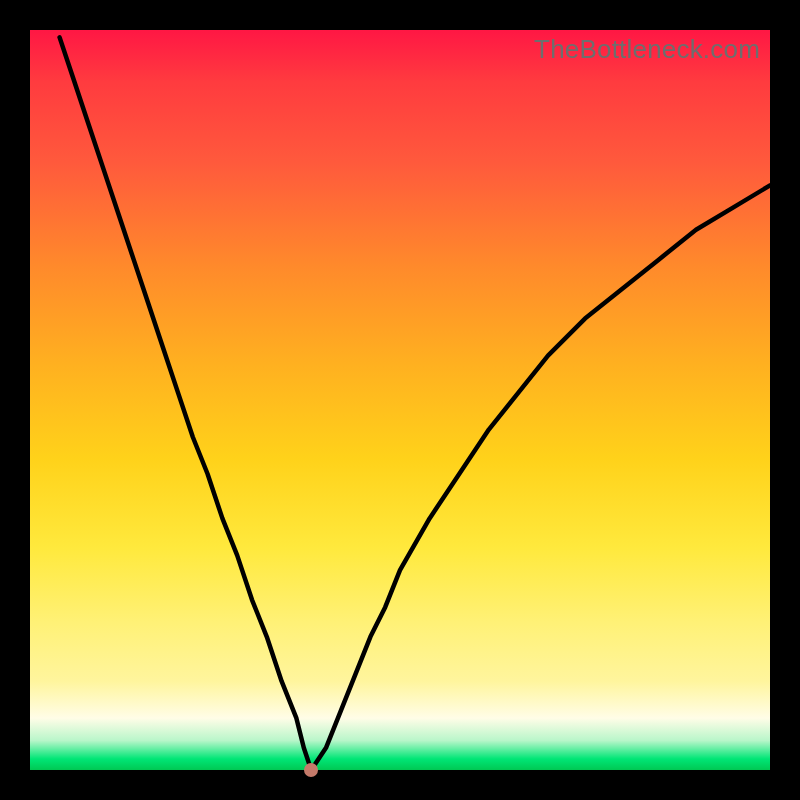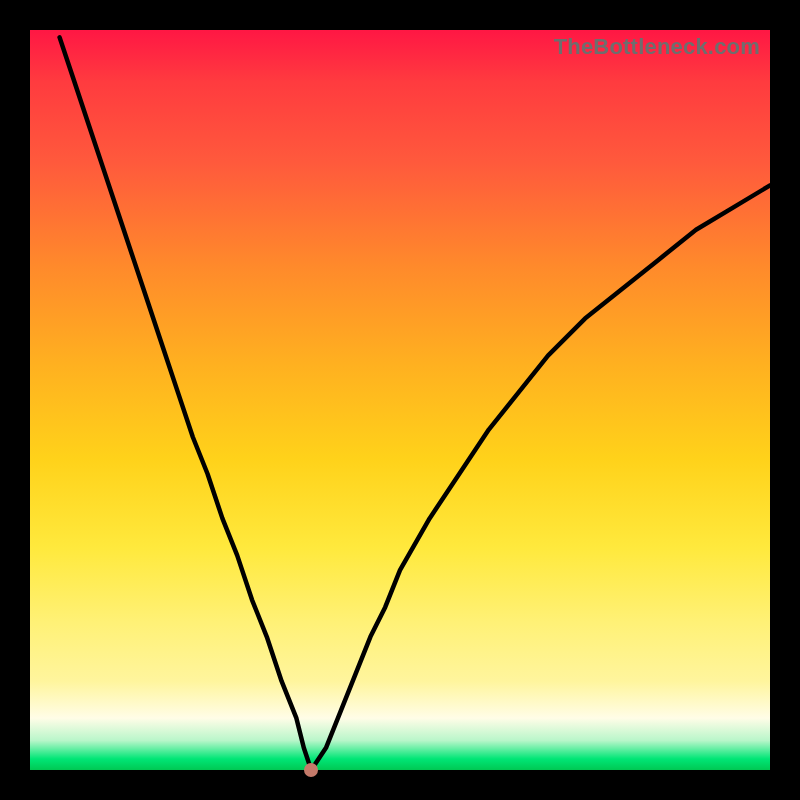--- a/index.html
+++ b/index.html
@@ -35,22 +35,22 @@
       #fffde7 93%,
       #b9f6ca 96%,
       #00e676 98.5%,
       #00c853 100%);
   }
   .watermark {
     position: absolute;
     top: 4px;
     right: 10px;
     color: #6e6e6e;
-    font-size: 22px;
-    font-weight: 700;
+    font-size: 26px;
+    font-weight: 400;
     letter-spacing: 0.2px;
     user-select: none;
   }
   svg.curve {
     position: absolute;
     left: 0; top: 0;
     width: 740px; height: 740px;
     pointer-events: none;
   }
   .dot {

